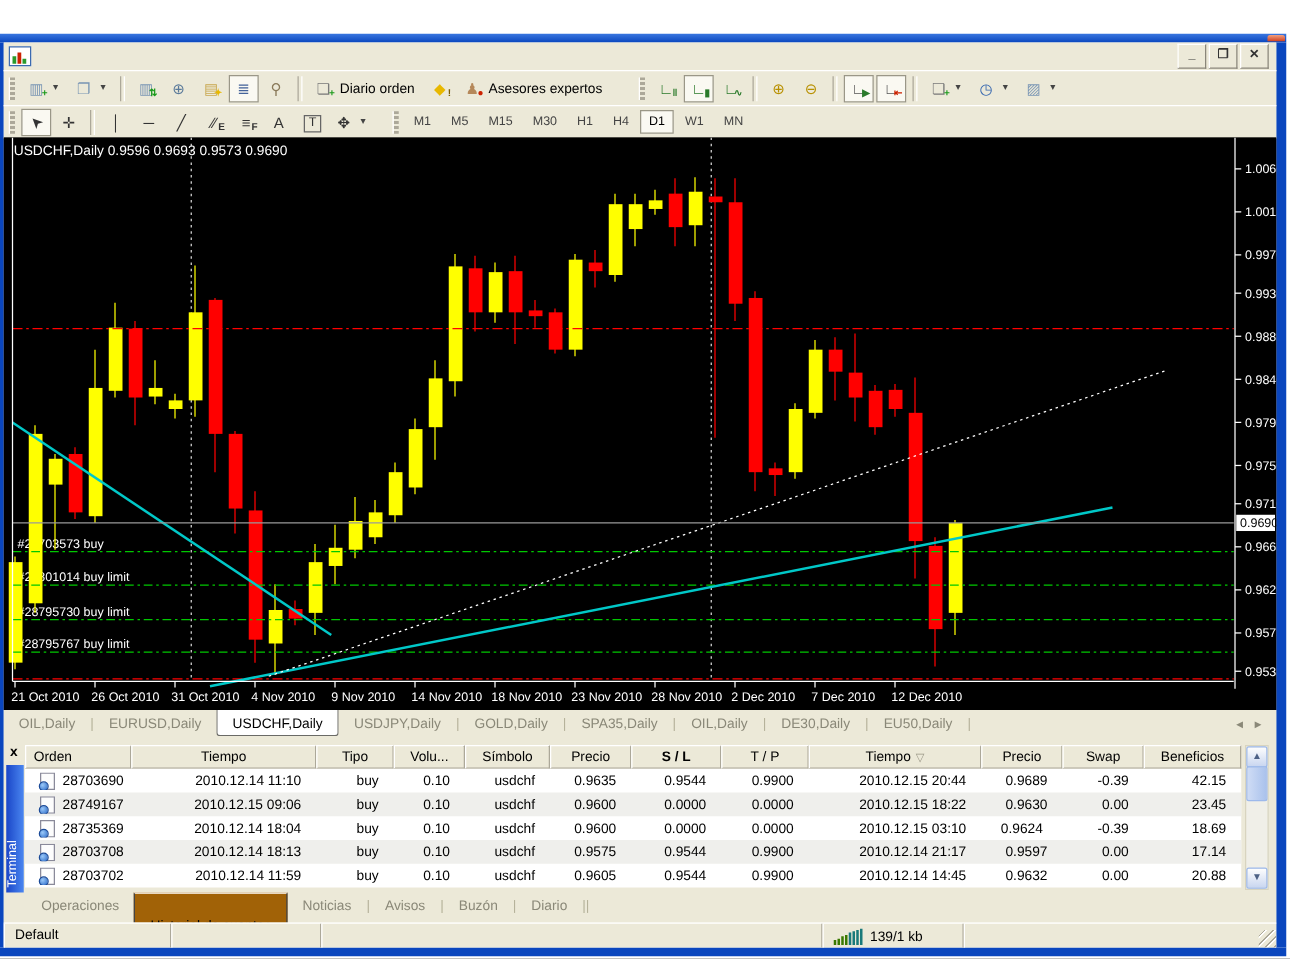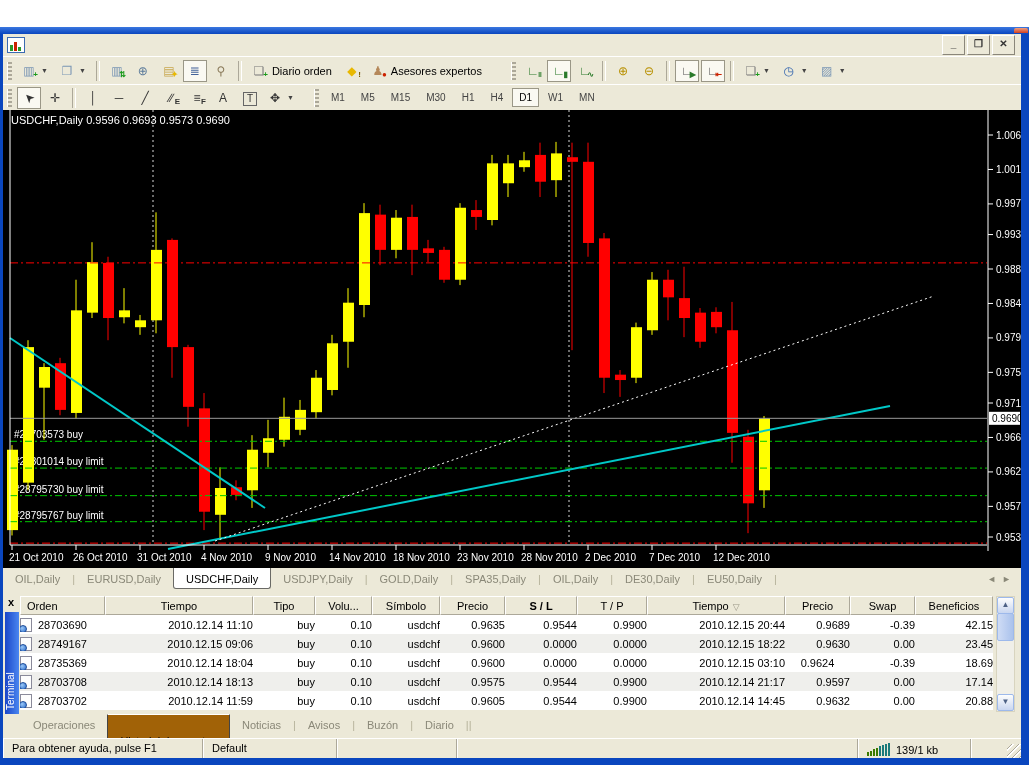--- a/index.html
+++ b/index.html
@@ -57,21 +57,21 @@
   #terminal-strip{left:2px;top:20px;width:14px;height:102px;background:linear-gradient(90deg,#4a86f0,#1a46c8);color:#fff;
                   writing-mode:vertical-rl;transform:rotate(180deg);font-size:10px;text-align:left;padding-top:4px;box-sizing:border-box}
   #grid-header{left:17px;top:4px;height:19px;display:flex}
   .hcell{box-sizing:border-box;border:1px solid #fff;border-right:1px solid #aca899;border-bottom-color:#aca899;background:#ece9d8;
          padding:3px 6px 0 6px;white-space:nowrap;overflow:hidden}
   .hcell.r{text-align:center}
   .sortglyph{color:#9a9787;font-size:9px;padding-left:4px}
   #grid-body{left:17px;top:23px;width:973px;background:#fff}
   .trow{display:flex;height:19px;align-items:center}
   .trow.alt{background:#efefec}
-  .tcell{box-sizing:border-box;padding:0 0;white-space:nowrap;overflow:hidden;text-align:right}
+  .tcell{box-sizing:border-box;padding:0 12px;white-space:nowrap;overflow:hidden;text-align:right}
   .tcell.l{text-align:left;display:flex;align-items:center;gap:6px}
   .doc-icon{width:10px;height:12px;background:#fdfdfd;border:1px solid #8a8a9a;position:relative;display:inline-block;flex:none}
   .doc-icon:after{content:"";position:absolute;left:-2px;bottom:-2px;width:6px;height:6px;border-radius:50%;
                   background:radial-gradient(circle at 35% 35%,#9ac8f8,#2a6ac8);border:1px solid #1a4a98}
   
   #vscroll{left:993px;top:4px;width:17px;height:114px;background:#f0efe8;border:1px solid #d8d4bf}
   .sbtn{position:absolute;left:0;width:15px;height:15px;background:linear-gradient(#fdfdfd,#c9d6f0);border:1px solid #9db9eb;border-radius:2px;
         color:#4d6185;font-size:8px;text-align:center;line-height:14px}
   #sb-up{top:0}
   #sb-down{bottom:0}
@@ -724,21 +724,20 @@
       <span class="ttab-sep">|</span>
       <span class="ttab">Buzón</span>
       <span class="ttab-sep">|</span>
       <span class="ttab">Diario</span>
       <span class="ttab-sep">|</span>
       <span class="ttab-sep">|</span>
     </div>
 </div>
 
 <div class="abs" id="statusbar">
-  <div class="seg" id="seg-help">Para obtener ayuda, pulse F1</div>
   <div class="seg" id="seg-profile">Default</div>
   <div class="seg" id="seg-a"></div>
   <div class="seg" id="seg-b"></div>
   <div class="seg" id="seg-net">
     <span id="signal-bars">
         <i style="height: 4px; background: rgb(58, 122, 0);"></i>
         <i style="height: 5px; background: rgb(58, 122, 0);"></i>
         <i style="height: 7px; background: rgb(58, 122, 0);"></i>
         <i style="height: 8px; background: rgb(58, 122, 0);"></i>
         <i style="height: 10px; background: rgb(26, 122, 122);"></i>

